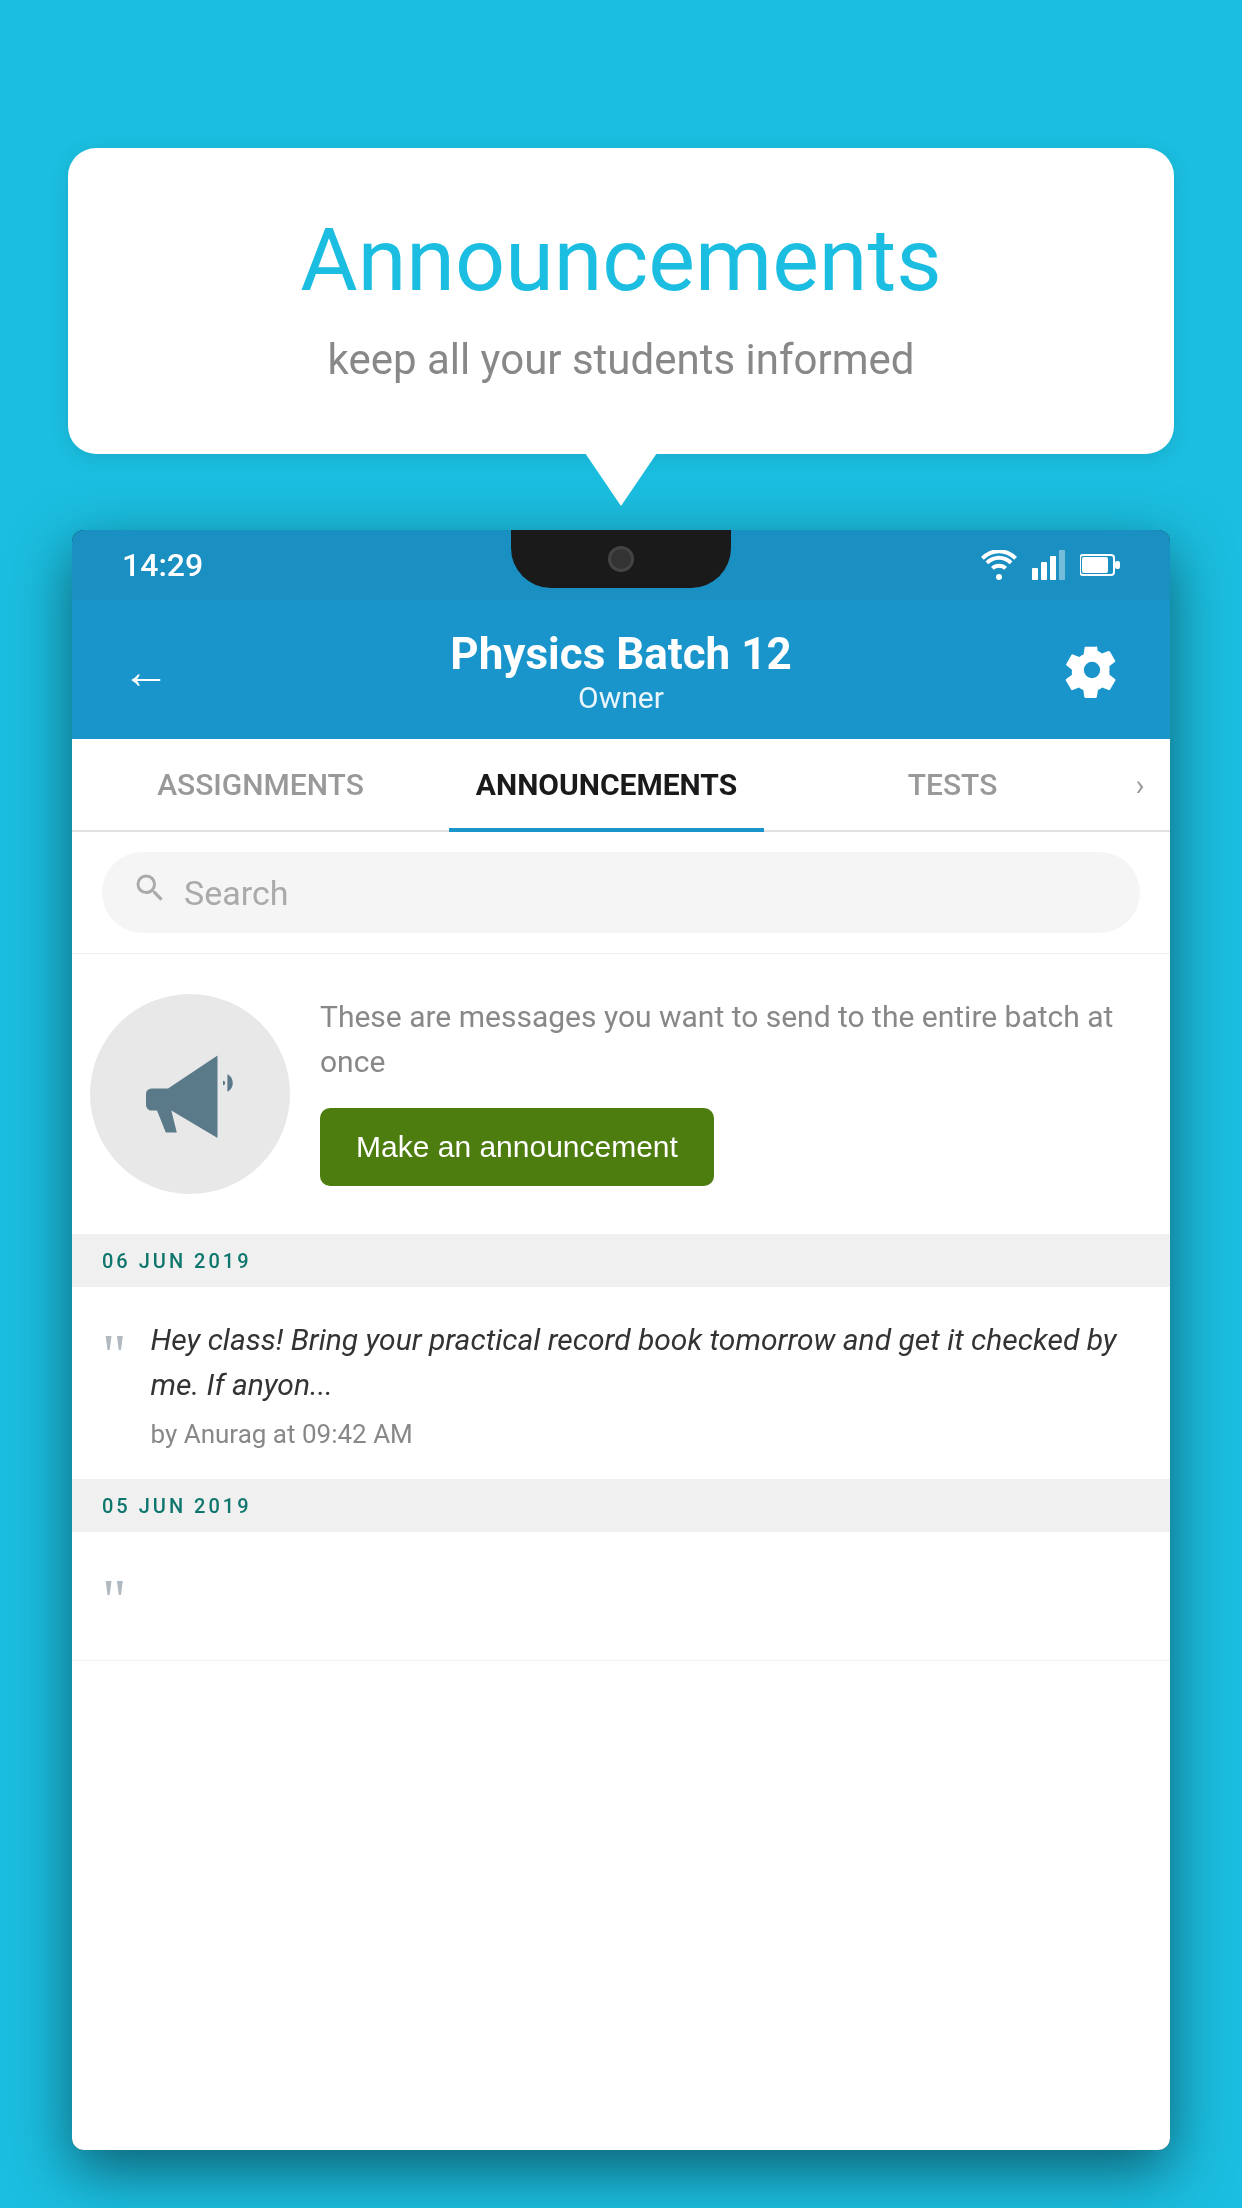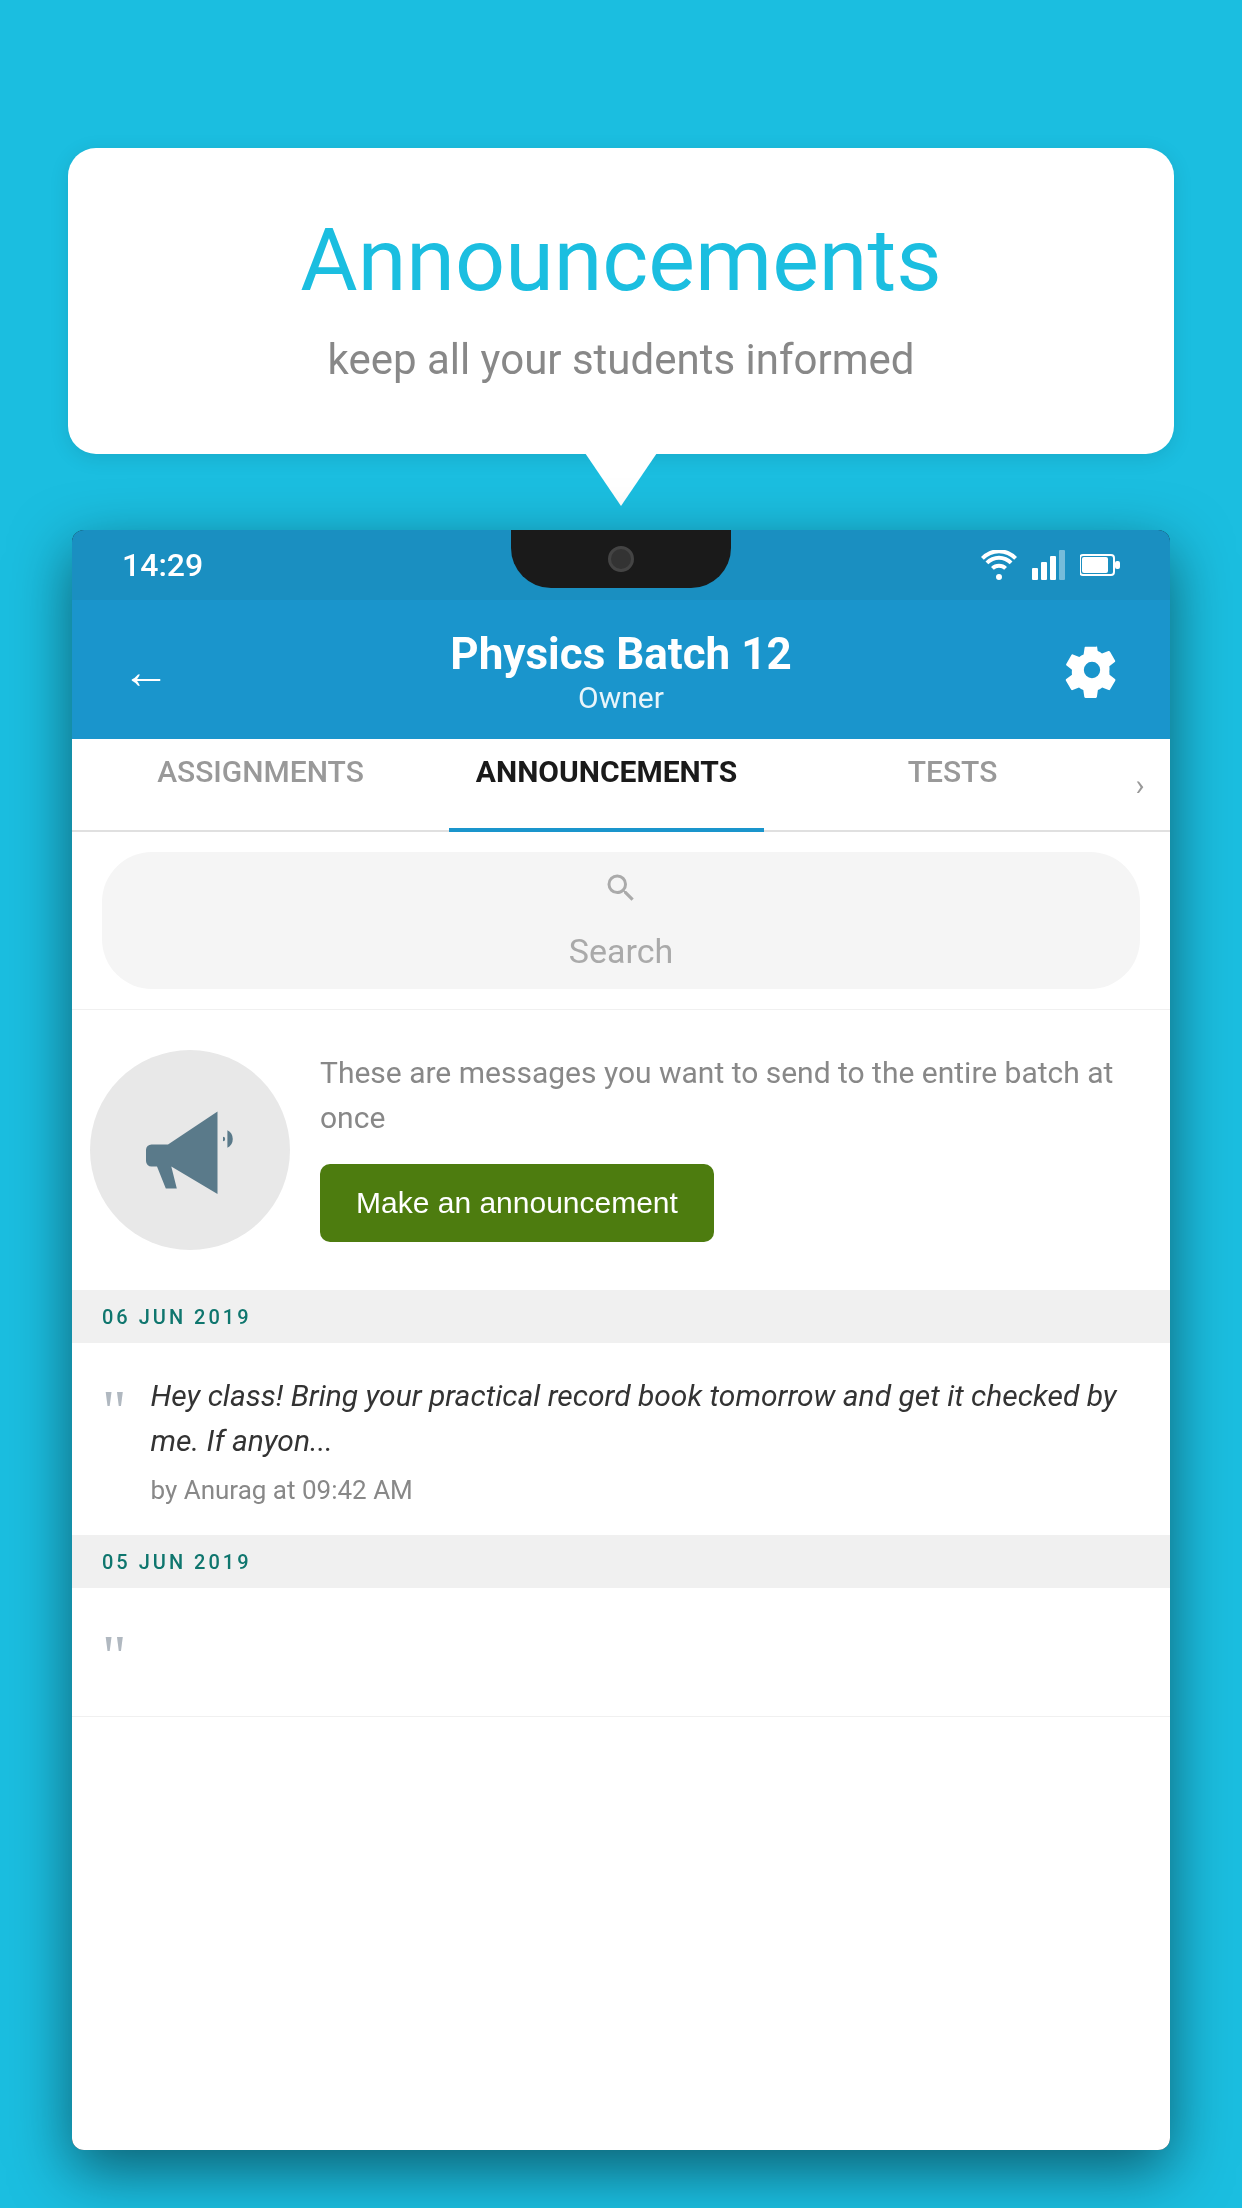--- a/index.html
+++ b/index.html
@@ -187,21 +187,21 @@
     .tabs-container {
       background: white;
       display: flex;
       border-bottom: 2px solid #e0e0e0;
       position: relative;
     }
 
     .tab-item {
       flex: 1;
       text-align: center;
-      padding: 15px 10px;
+      padding: 28px 10px;
       font-size: 30px;
       font-weight: 500;
       color: #999;
       cursor: pointer;
       position: relative;
       margin-left: 31px;
     }
 
     .tab-item.active {
       color: #1a1a1a;
@@ -234,21 +234,20 @@
       border-bottom: 1px solid #f0f0f0;
     }
 
     .search-bar {
       background: #f5f5f5;
       border-radius: 50px;
       display: flex;
       align-items: center;
       padding: 18px 30px;
       gap: 16px;
-      flex-direction: column;
     }
 
     .search-icon-wrap {
       color: #aaa;
       font-size: 36px;
     }
 
     .search-text {
       color: #aaa;
       font-size: 34px;

